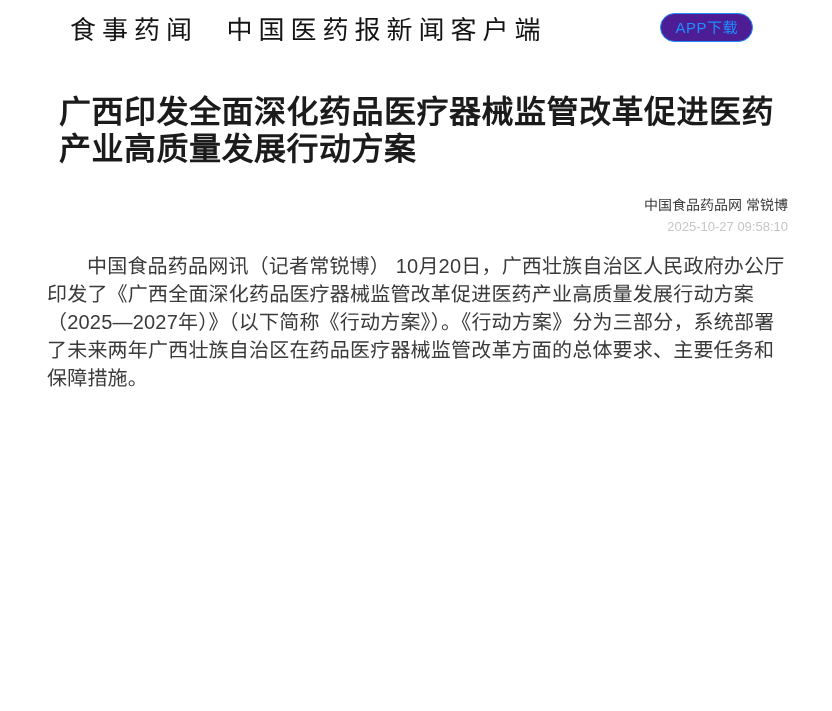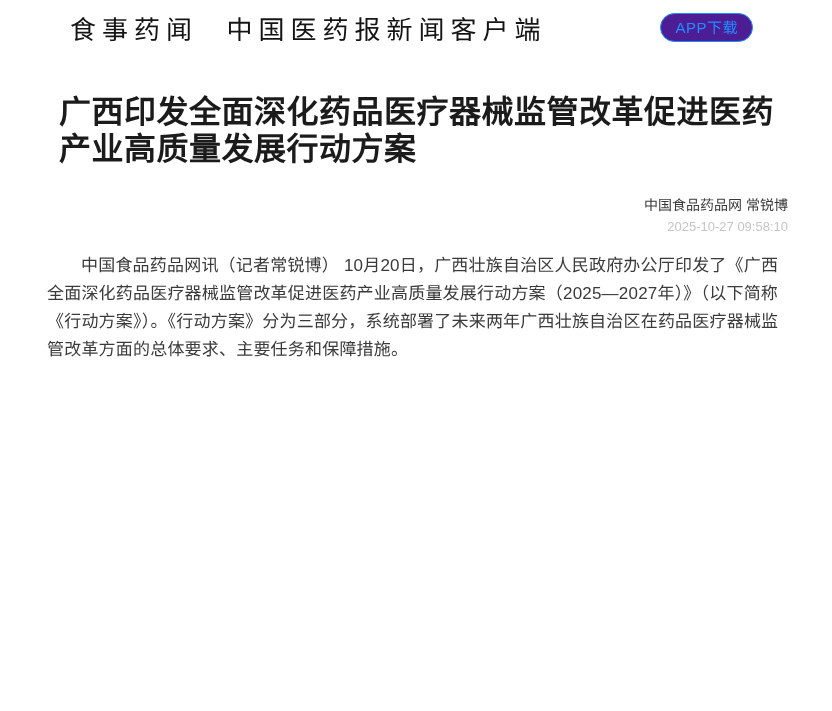--- a/index.html
+++ b/index.html
@@ -74,21 +74,21 @@
   .article-time {
     margin-top: 5px;
     font-size: 13px;
     color: var(--muted-color);
   }
   .article-body {
     margin-top: 18px;
   }
   .article-body p {
     margin: 0 0 31px 0;
-    font-size: 17px;
+    font-size: 20px;
     line-height: 28px;
     color: var(--body-color);
     text-indent: 2em;
     letter-spacing: 0.2px;
   }
 </style>
 </head>
 <body>
 
 <header class="app-header">

